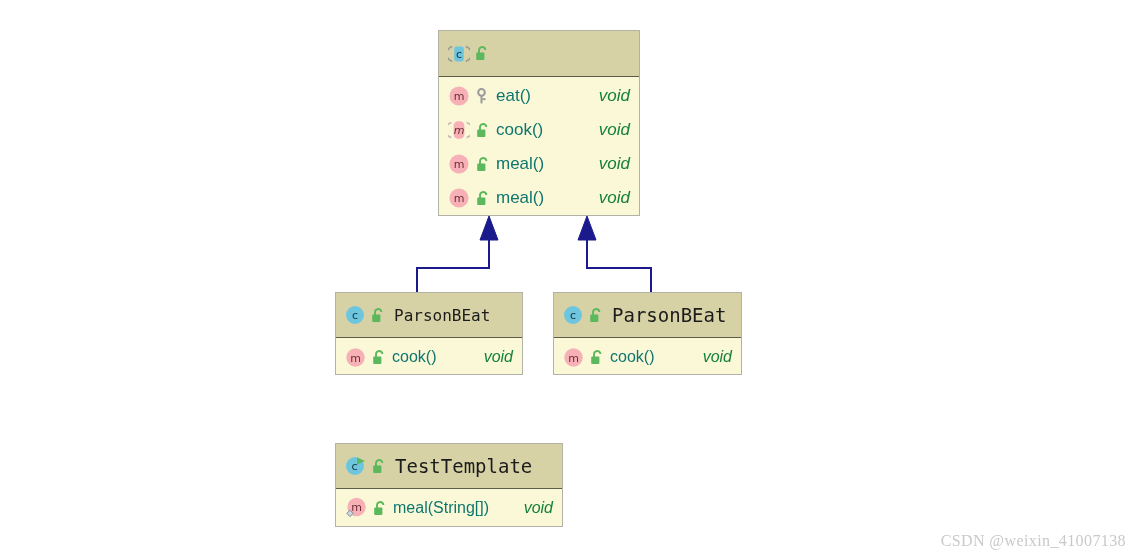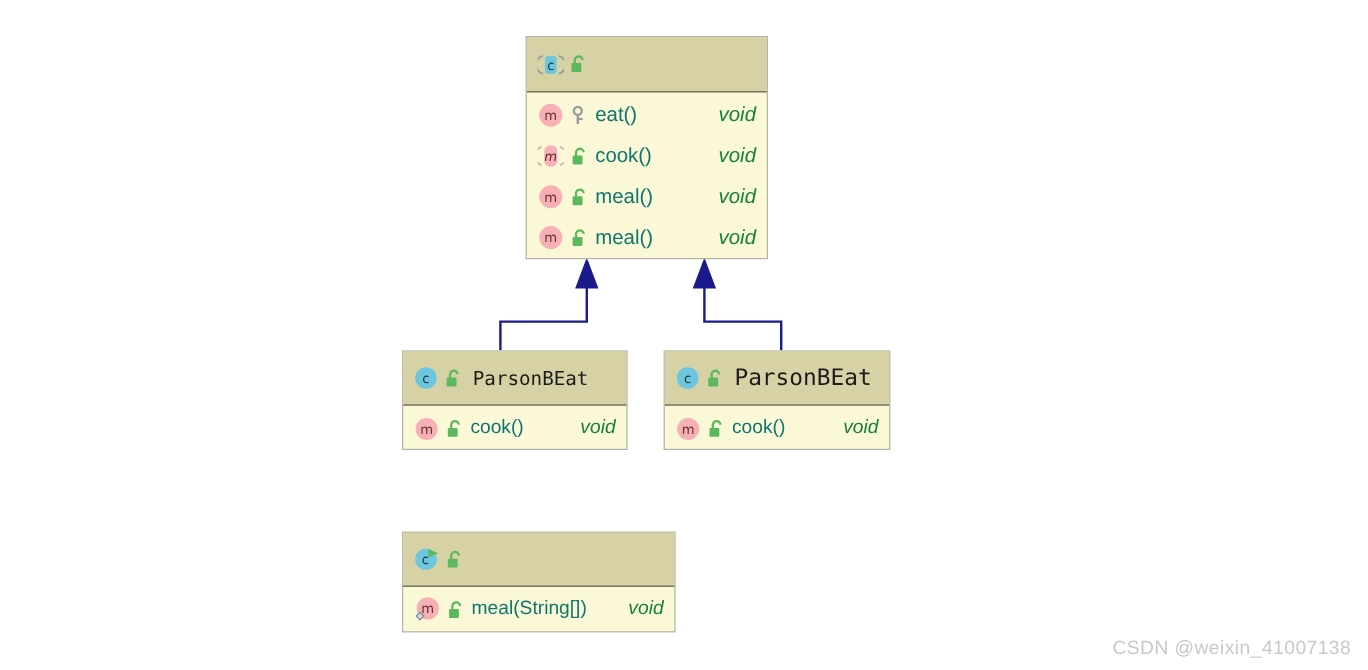--- a/index.html
+++ b/index.html
@@ -67,21 +67,21 @@
   #box-test{left:335px;top:443px;width:228px;height:84px;}
   #box-test .umlheader{height:45px;}
   #box-test .umlname{font-size:19px;}
   #box-test .mrow{height:34px;font-size:16px;}
   #box-test .mspacer{min-width:5px;}
 
   
   #watermark{
     position:absolute;right:14px;bottom:8px;
     color:#c9c9c9;font-size:16px;
-    font-family:Liberation Sans, sans-serif;
+    font-family:Liberation Serif, serif;
     letter-spacing:.4px;white-space:nowrap;
   }
 </style>
 </head>
 <body>
 
 <div id="canvas">
 
   <svg id="edges" viewBox="0 0 1140 558" width="1140" height="558">
 
@@ -275,20 +275,21 @@
           <text x="9.5" y="14" text-anchor="middle" font-family="DejaVu Sans, sans-serif" font-size="11" fill="#15343d">c</text>
           <polygon points="12,1.5 20,5 12,8.5" fill="#5cb85c"></polygon>
         </svg>
       </span>
       <span class="ico" style="width:15px;height:17px;margin-right:9px;">
         <svg viewBox="0 0 15 17" width="15" height="17">
           <path d="M5 8 V5.3 A3.1 3.1 0 0 1 11.4 5.0" fill="none" stroke="#5cb85c" stroke-width="1.9"></path>
           <rect x="2.2" y="7.6" width="8.2" height="7.4" rx="1" fill="#5cb85c"></rect>
         </svg>
       </span>
+      <span class="umlname">TestTemplate</span>
     </div>
     <div class="umlbody">
       <div class="mrow">
         <span class="ico" style="width:22px;height:22px;margin-right:5px;">
           <svg viewBox="0 0 22 22" width="22" height="22">
             <circle cx="11.5" cy="10" r="9.2" fill="#f7b0b6"></circle>
             <text x="11.5" y="14" text-anchor="middle" font-family="DejaVu Sans, sans-serif" font-size="11" fill="#6a2d33">m</text>
             <polygon points="5,13.2 8.2,16.4 5,19.6 1.8,16.4" fill="#cfd6dd" stroke="#7f8b96" stroke-width="1"></polygon>
           </svg>
         </span>

